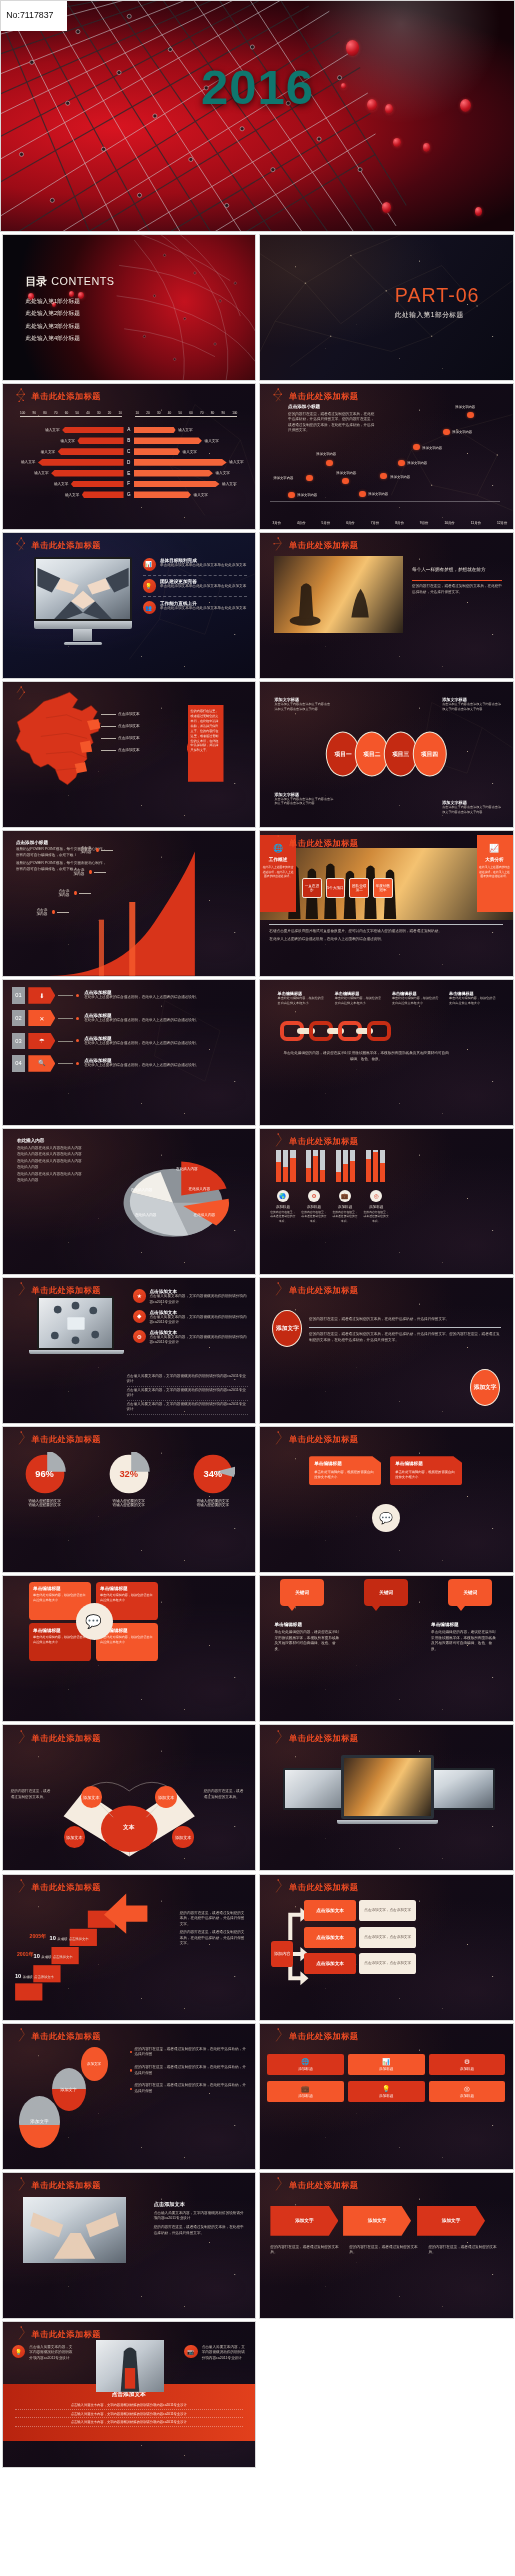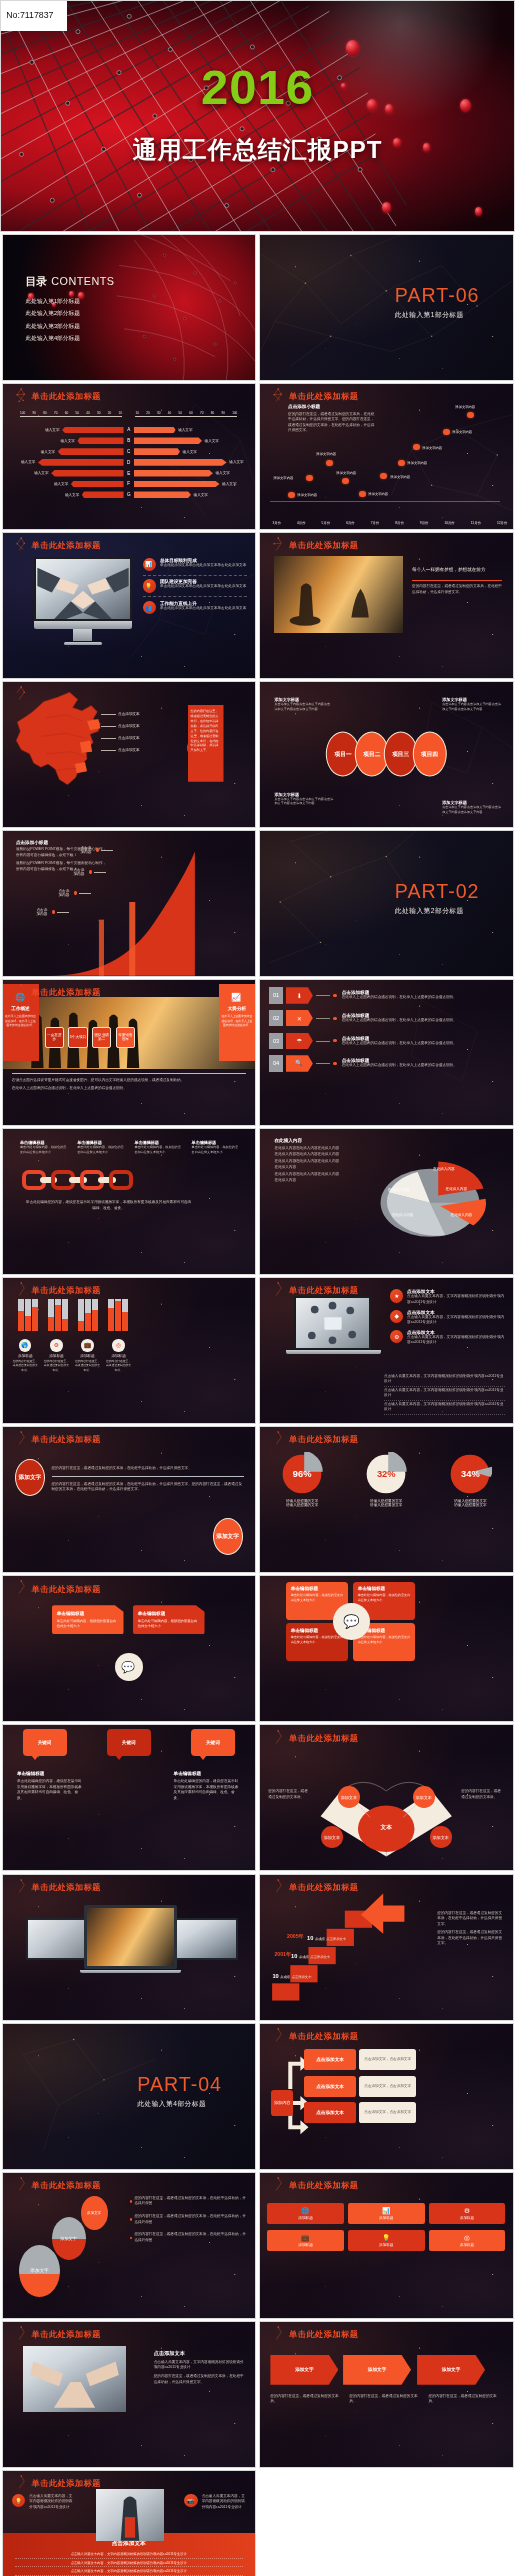--- a/index.html
+++ b/index.html
@@ -67,21 +67,21 @@
       radial-gradient(ellipse at 22% 55%, #d81420 0%, #9c0b16 38%, #4a0610 62%, #140308 85%),
       linear-gradient(100deg,#8d0c16 0%,#3b0a12 38%,#0a0810 68%,#05040a 100%);
   }
   .sphere-mesh { position:absolute; inset:0; opacity:.85; }
   .sphere-mesh svg { width:100%; height:100%; display:block; }
   .dot-ball { position:absolute; border-radius:50%;
     background:radial-gradient(circle at 32% 28%, #ff6a72, #c31420 55%, #6b0810 100%);
     box-shadow:0 0 3.1px rgba(255,60,60,.45); }
   .hero-text { position:absolute; left:0; right:0; top:62px; text-align:center; z-index:6; }
   .hero-year {
-    font-size:49px; font-weight:bold; color:#84cc16; letter-spacing:1px;
+    font-size:49px; font-weight:bold; color:#0f766e; letter-spacing:1px;
     line-height:1; text-shadow:0 1.5px 7.2px rgba(0,0,0,.75);
     font-family:"Liberation Sans", sans-serif;
   }
   .hero-title {
     margin-top:21.6px; font-size:24px; font-weight:bold; color:#fff;
     letter-spacing:1px; text-shadow:0 1.5px 7.2px rgba(0,0,0,.8);
   }
   .hero-sub {
     margin-top:9.3px; font-size:13px; color:#e9e4de; letter-spacing:2.6px;
     text-shadow:0 1px 4.1px rgba(0,0,0,.8);
@@ -213,21 +213,20 @@
     <div class="dot-ball" style="left:384px;top:103px;width:8.2px;height:10.3px;"></div>
     <div class="dot-ball" style="left:459px;top:98px;width:11.3px;height:13.4px;"></div>
     <div class="dot-ball" style="left:392px;top:137px;width:7.7px;height:9.3px;"></div>
     <div class="dot-ball" style="left:422px;top:142px;width:6.7px;height:8.8px;"></div>
     <div class="dot-ball" style="left:381px;top:201px;width:9.3px;height:11.3px;"></div>
     <div class="dot-ball" style="left:474px;top:206px;width:7.2px;height:9.3px;"></div>
     <div class="dot-ball" style="left:340px;top:82px;width:5.2px;height:6.2px;"></div>
 
     <div class="hero-text">
       <div class="hero-year">2016</div>
-      <div class="hero-title">通用工作总结汇报PPT</div>
     </div>
 
     <div class="imgno">No:7117837</div>
   </div>
 
   <div class="grid">
 
     <div class="slide cell">
       <div style="position:absolute;inset:0;background:radial-gradient(circle at 72% 46%,#c4121e 0%,#7c0a14 32%,#2d0509 60%,#08060c 85%),linear-gradient(100deg,#06050b,#140509 55%,#3a0710);"></div>
       <div class="sphere-mesh" style="opacity:.6">
@@ -742,42 +741,20 @@
             <span style="width:19.6px;height:0.5px;background:#b9b1a8;"></span>
           </div>
         <div style="position:absolute;left:34px;top:77px;display:flex;align-items:center;gap:2.6px;">
             <span style="color:#e9e1d8;font-size:3.6px;">点击添加内容</span>
             <span style="width:4.1px;height:4.1px;border-radius:50%;background:#f4562a;"></span>
             <span style="width:19.6px;height:0.5px;background:#b9b1a8;"></span>
           </div>
       </div>
     </div>
 
-    <div class="slide cell bg-part">
-      <div class="web">
-          <svg viewBox="0 0 500 286">
-            <g stroke="#8a7760" stroke-width=".55" fill="none" opacity=".75">
-              <path d="M60 20 L170 -10 M60 20 L140 90 L40 140 M140 90 L250 50 M250 50 L320 -10"></path>
-              <path d="M40 140 L120 220 L20 260"></path>
-              <path d="M250 50 L300 130"></path>
-            </g>
-            <g fill="#ffe9c0">
-              <circle cx="140" cy="90" r="1.6"></circle>
-              <circle cx="40" cy="140" r="1.4"></circle>
-              <circle cx="250" cy="50" r="1.5"></circle>
-              <circle cx="120" cy="220" r="1.4"></circle>
-            </g>
-          </svg>
-        </div>
-      <div class="stars"></div>
-      <div class="part-wrap">
-        <div class="part-big">PART-02</div>
-        <div class="part-sub">此处输入第2部分标题</div>
-      </div>
-    </div>
 
     <div class="slide cell bg-dark">
       <div class="stars"></div>
       <div class="s-mark">
           <svg viewBox="0 0 28 30">
             <g stroke="#c24a1e" stroke-width="1" fill="none">
               <path d="M14 2 L20 12 L10 26"></path>
             </g>
             <g fill="#ef4b23">
               <circle cx="14" cy="2" r="1.6"></circle>
@@ -1315,39 +1292,20 @@
         <span style="color:#fff;font-size:5.7px;font-weight:bold;">10</span>
         <span style="color:#e9e1d8;font-size:3.3px;">条成绩</span>
         <span style="color:#e9e1d8;font-size:3.3px;">点击添加文本</span>
       </div>
       <div style="position:absolute;right:8.2px;top:36px;width:67px;z-index:7;">
         <div class="body-txt">您的内容打在这里，或者通过复制您的文本后，在此框中选择粘贴，并选择只保留文字。</div>
         <div class="body-txt" style="margin-top:3.1px;">您的内容打在这里，或者通过复制您的文本后，在此框中选择粘贴，并选择只保留文字。</div>
       </div>
     </div>
 
-    <div class="slide cell bg-part">
-      <div class="web">
-          <svg viewBox="0 0 500 286">
-            <g stroke="#8a7760" stroke-width=".55" fill="none" opacity=".7">
-              <path d="M40 60 L140 30 L200 110 L110 160 Z"></path>
-              <path d="M200 110 L300 70 M110 160 L80 250"></path>
-            </g>
-            <g fill="#ffe9c0">
-              <circle cx="140" cy="30" r="1.5"></circle>
-              <circle cx="200" cy="110" r="1.4"></circle>
-            </g>
-          </svg>
-        </div>
-      <div class="stars"></div>
-      <div class="part-wrap">
-        <div class="part-big">PART-04</div>
-        <div class="part-sub">此处输入第4部分标题</div>
-      </div>
-    </div>
 
     <div class="slide cell bg-dark">
       <div class="stars"></div>
       <div class="s-mark">
           <svg viewBox="0 0 28 30">
             <g stroke="#c24a1e" stroke-width="1" fill="none">
               <path d="M14 2 L20 12 L10 26"></path>
             </g>
             <g fill="#ef4b23">
               <circle cx="14" cy="2" r="1.6"></circle>

